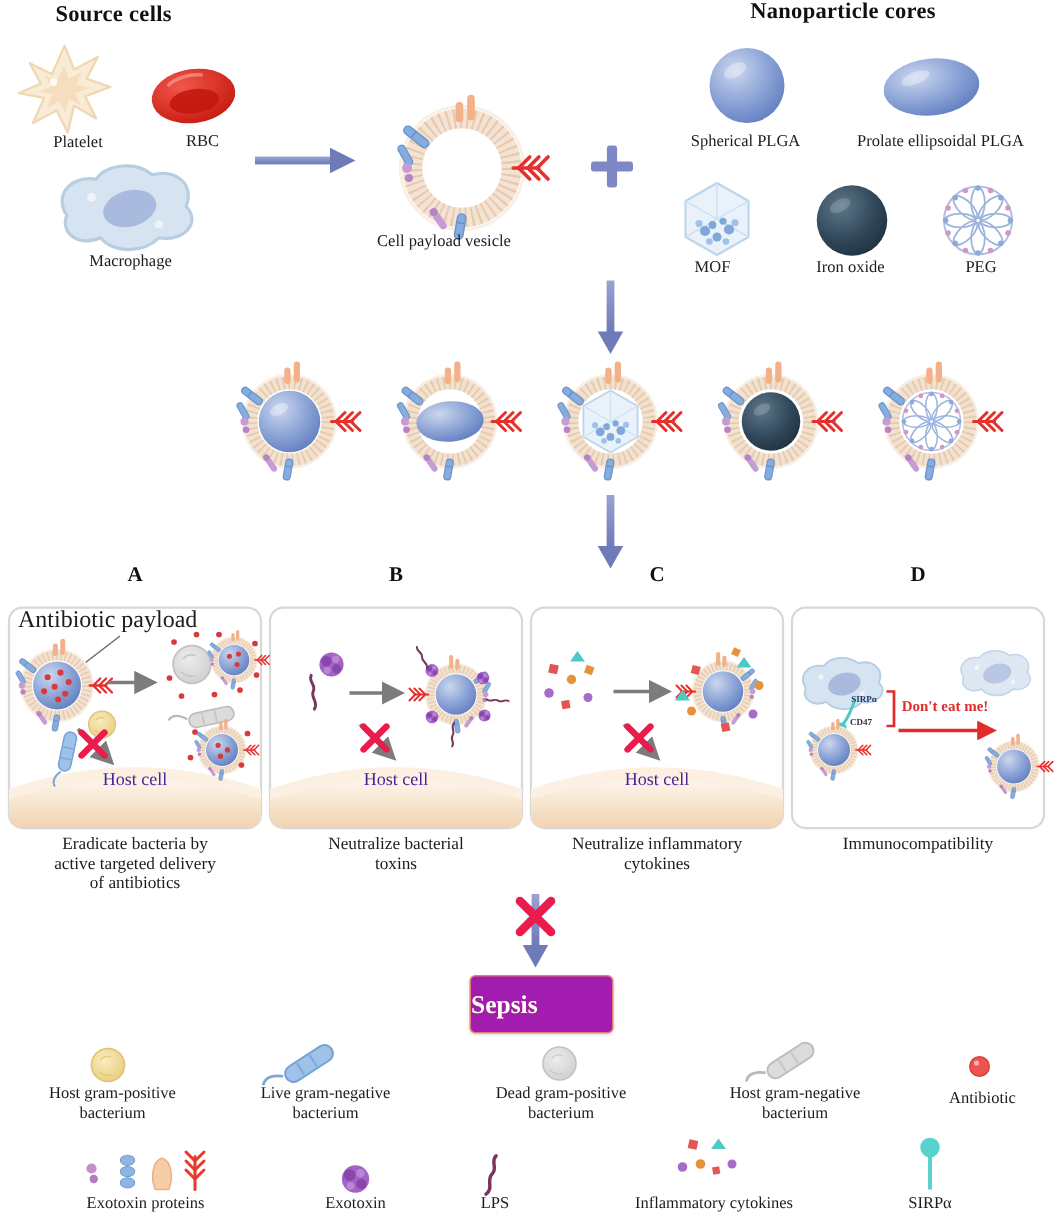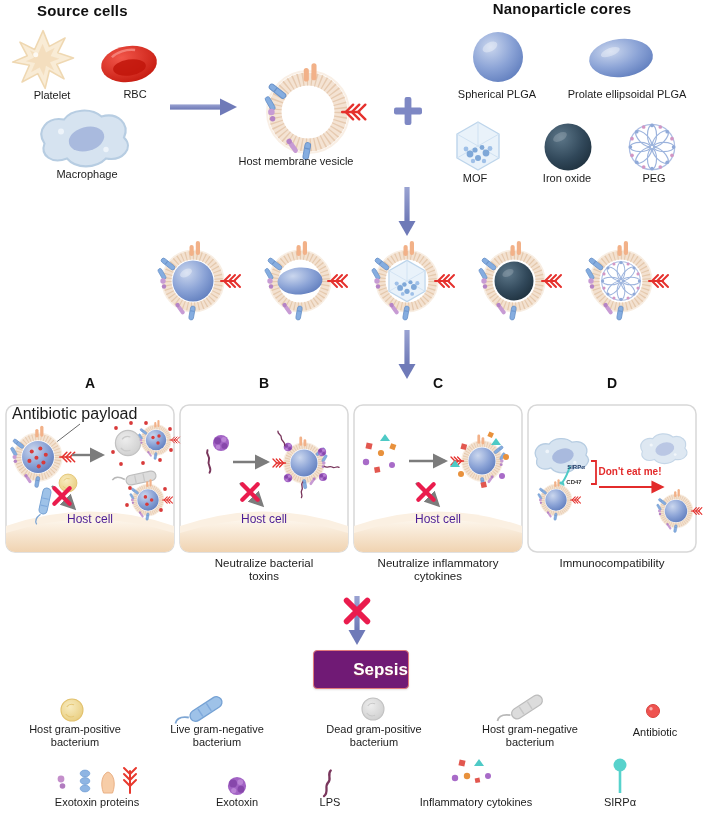--- a/index.html
+++ b/index.html
@@ -1,30 +1,30 @@
 <!DOCTYPE html>
 <html><head>
 <meta charset="utf-8">
 <style>
   html,body{margin:0;padding:0;background:#fff}
   .canvas{position:relative;width:705px;height:818px;background:#ffffff;
-          font-family:Liberation Sans, sans-serif;overflow:hidden}
+          font-family:Liberation Serif, serif;overflow:hidden}
   .canvas svg.art{position:absolute;left:0;top:0}
   .t{position:absolute;color:#1c1c1c;font-size:11px;line-height:13px;white-space:nowrap}
   .cx{transform:translateX(-50%)}
   .ctr{position:absolute;text-align:center;color:#1c1c1c;font-size:11px;line-height:13px}
   .h{font-size:15px;font-weight:bold;color:#101010;letter-spacing:.2px}
   .letter{font-size:14px;font-weight:bold;color:#111}
   .cap{font-size:11.5px;line-height:13px}
   .host{font-size:12px;color:#4c1d95}
   .tiny{font-size:6px;font-weight:bold;line-height:7px}
   .dontEat{font-size:10px;font-weight:bold;color:#e32b2b}
   .sepsisBox{position:absolute;left:313px;top:650px;width:94px;height:37px;
-      display:flex;align-items:center;justify-content:flex-end;
-      background:#701a75;border:1.5px solid #e27b7b;border-radius:4px;
+      display:flex;align-items:center;justify-content:flex-start;
+      background:#a21caf;border:1.5px solid #e27b7b;border-radius:4px;
       box-shadow:0 1px 2px rgba(0,0,0,.12)}
   .sepsisBox span{color:#fff;font-weight:bold;font-size:17px;
       text-shadow:0 1px 1px rgba(166,62,62,.55)}
 </style>
 </head>
 <body>
 
 <div class="canvas">
 
 <svg class="art" width="705" height="818" viewBox="0 0 705 818">
@@ -490,39 +490,44 @@
     <use href="#sirpaIcon" transform="translate(620,771)"></use>
   </g>
 </svg>
 
 <div class="t h" style="left:37px;top:4px">Source cells</div>
 <div class="t h cx" style="left:562px;top:2px">Nanoparticle cores</div>
 
 <div class="t cx" style="left:52px;top:89px">Platelet</div>
 <div class="t cx" style="left:135px;top:88px">RBC</div>
 <div class="t cx" style="left:87px;top:168px">Macrophage</div>
-<div class="t cx" style="left:296px;top:155px">Host membrane vesicle</div>
+<div class="t cx" style="left:296px;top:155px">Cell payload vesicle</div>
 
 <div class="t cx" style="left:497px;top:88px">Spherical PLGA</div>
 <div class="t cx" style="left:627px;top:88px">Prolate ellipsoidal PLGA</div>
 <div class="t cx" style="left:475px;top:172px">MOF</div>
 <div class="t cx" style="left:567px;top:172px">Iron oxide</div>
 <div class="t cx" style="left:654px;top:172px">PEG</div>
 
 <div class="t letter cx" style="left:90px;top:377px">A</div>
 <div class="t letter cx" style="left:264px;top:377px">B</div>
 <div class="t letter cx" style="left:438px;top:377px">C</div>
 <div class="t letter cx" style="left:612px;top:377px">D</div>
 
 <div class="t" style="left:12px;top:407px;font-size:16px">Antibiotic payload</div>
 
 <div class="t host cx" style="left:90px;top:513px">Host cell</div>
 <div class="t host cx" style="left:264px;top:513px">Host cell</div>
 <div class="t host cx" style="left:438px;top:513px">Host cell</div>
 
+<div class="ctr cap" style="left:6px;top:557px;width:168px">
+  <div>Eradicate bacteria by</div>
+  <div>active targeted delivery</div>
+  <div>of antibiotics</div>
+</div>
 <div class="ctr cap" style="left:180px;top:557px;width:168px">
   <div>Neutralize bacterial</div>
   <div>toxins</div>
 </div>
 <div class="ctr cap" style="left:354px;top:557px;width:168px">
   <div>Neutralize inflammatory</div>
   <div>cytokines</div>
 </div>
 <div class="ctr cap" style="left:528px;top:557px;width:168px">
   <div>Immunocompatibility</div>

